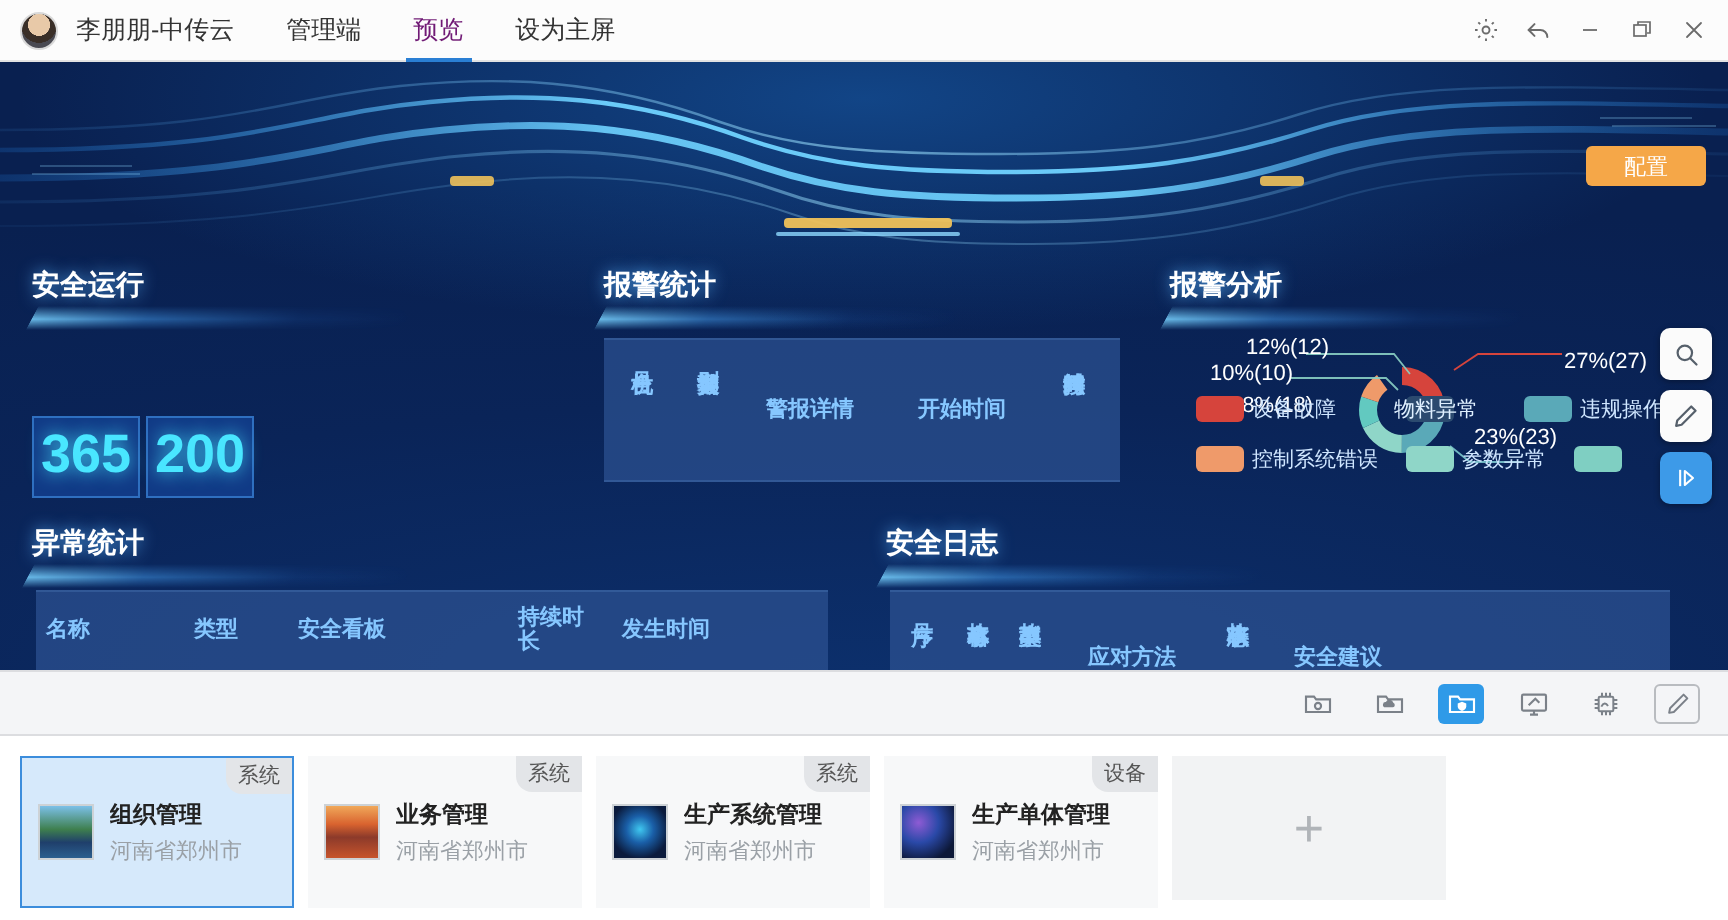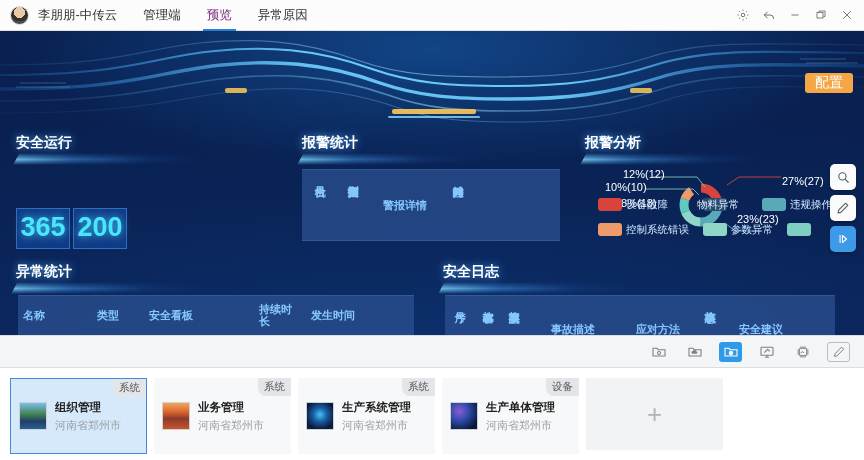--- a/index.html
+++ b/index.html
@@ -47,22 +47,22 @@
       linear-gradient(180deg,#0b2e68 0%, #0a2656 45%, #0a2150 100%);
     overflow:hidden;
   }
   .dash-svg { position:absolute; left:0; top:0; width:864px; height:110px; }
   .dash-title {
     position:absolute; left:0; top:42px; width:864px; text-align:center;
     color:#ffffff; font-size:16px; font-weight:bold; letter-spacing:1px;
     text-shadow:0 0 10px rgba(120,200,255,.75);
   }
   .cfg-btn {
-    position:absolute; right:11px; top:42px; width:48px; height:20px;
-    background:#f5a748; border-radius:3px; color:#fff; font-size:14px;
+    position:absolute; right:11px; top:42px; width:60px; height:20px;
+    background:#f5a748; border-radius:3px; color:#fff; font-size:11px;
     display:flex; align-items:center; justify-content:center; cursor:pointer;
   }
 
   .sec-title {
     position:absolute; color:#fff; font-size:14px; font-weight:bold;
     text-shadow:0 0 8px rgba(90,180,255,.85);
   }
   .sec-underline {
     position:absolute; height:12px;
     background:
@@ -160,21 +160,21 @@
 <body>
 
 <div class="app">
 
   <div class="titlebar">
     <div class="avatar"></div>
     <div class="user-name">李朋朋-中传云</div>
 
     <div class="tb-tab">管理端</div>
     <div class="tb-tab active">预览</div>
-    <div class="tb-tab">异常原因</div>
+    <div class="tb-tab">设为主屏</div>
 
     <div class="tb-right">
       <div class="tb-btn">
         <svg width="14" height="14" viewBox="0 0 24 24" fill="none" stroke="currentColor" stroke-width="1.6">
           <circle cx="12" cy="12" r="3"></circle>
           <path d="M12 2.6v2.2M12 19.2v2.2M21.4 12h-2.2M4.8 12H2.6M18.6 5.4l-1.6 1.6M7 17l-1.6 1.6M18.6 18.6L17 17M7 7L5.4 5.4"></path>
         </svg>
       </div>
       <div class="tb-btn">
         <svg width="14" height="14" viewBox="0 0 24 24" fill="none" stroke="currentColor" stroke-width="1.7" stroke-linecap="round" stroke-linejoin="round">
@@ -243,20 +243,21 @@
       <div class="numbox">200</div>
     </div>
 
     <div class="sec-title" style="left:302px; top:103px;">报警统计</div>
     <div class="sec-underline" style="left:300px; top:122px; width:180px;"></div>
     <div class="tbl" style="left:302px; top:138px; width:258px;">
       <div class="tbl-head">
         <div class="th vert" style="width:36px;height:70px;">机台号</div>
         <div class="th vert" style="width:30px;height:70px;">警报类别</div>
         <div class="th" style="width:74px;height:70px;justify-content:center;">警报详情</div>
+        <div class="th" style="width:78px;height:70px;justify-content:center;">开始时间</div>
         <div class="th vert" style="width:32px;height:70px;">持续时间</div>
       </div>
     </div>
 
     <div class="sec-title" style="left:585px; top:103px;">报警分析</div>
     <div class="sec-underline" style="left:583px; top:122px; width:180px;"></div>
 
     <div class="donut-wrap">
       
       <svg width="270" height="85" viewBox="0 0 270 85">
@@ -341,21 +342,20 @@
 
     </div>
 
     <div class="sec-title" style="left:443px; top:232px;">安全日志</div>
     <div class="sec-underline" style="left:441px; top:251px; width:192px;"></div>
     <div class="tbl" style="left:445px; top:264px; width:390px;">
       <div class="tbl-head">
         <div class="th vert" style="width:30px;height:66px;">序号</div>
         <div class="th vert" style="width:26px;height:66px;">事故名称</div>
         <div class="th vert" style="width:26px;height:66px;">事故类型</div>
-        <div class="th" style="width:92px;height:66px;justify-content:center;">事故描述</div>
         <div class="th" style="width:78px;height:66px;justify-content:center;">应对方法</div>
         <div class="th vert" style="width:26px;height:66px;">事故状态</div>
         <div class="th" style="width:76px;height:66px;justify-content:center;">安全建议</div>
       </div>
     </div>
 
   </div>
 
   <div class="bottombar">
     <div class="tool">

